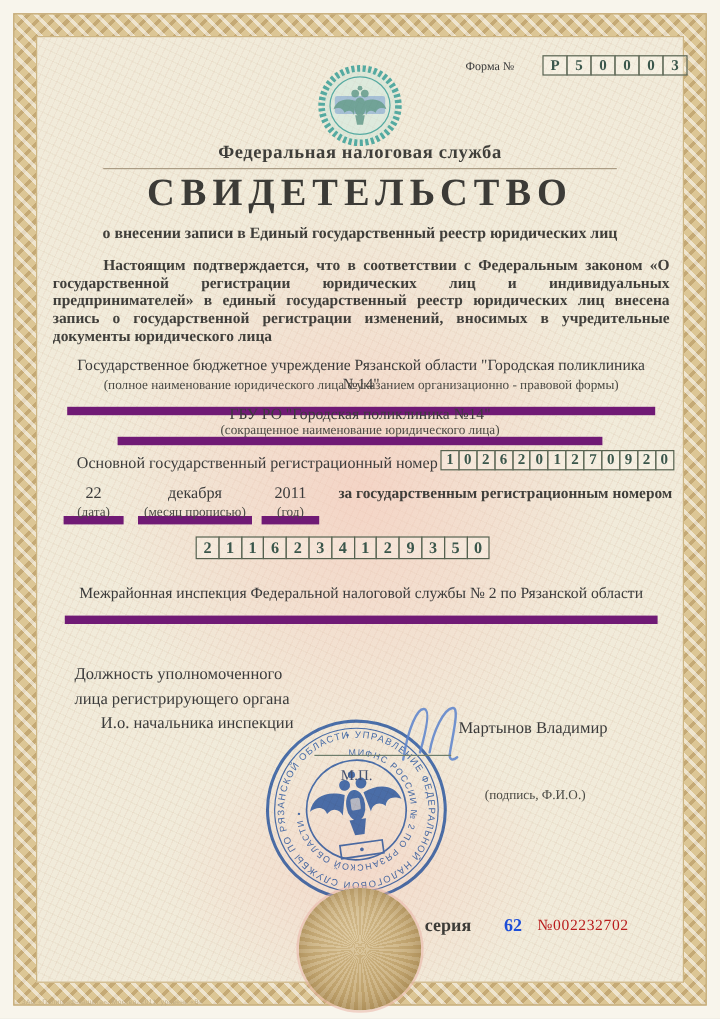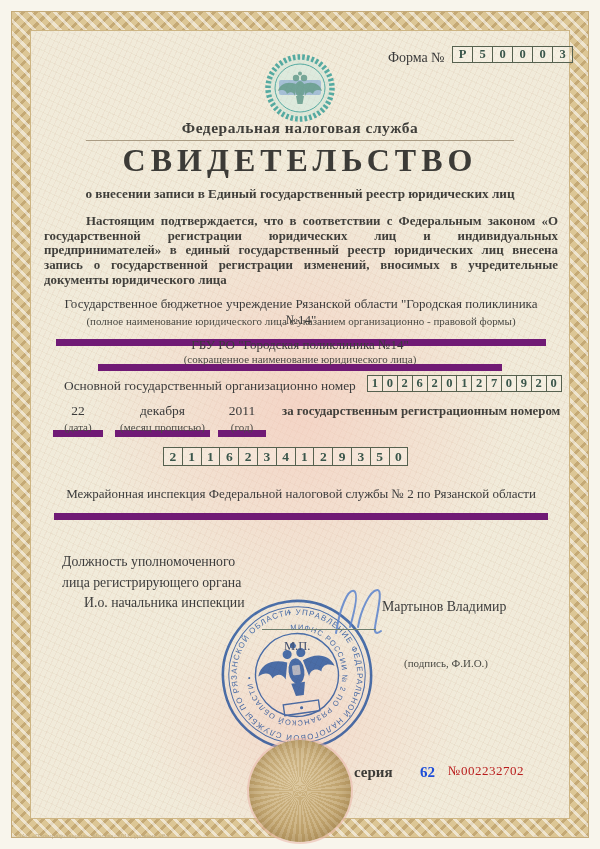--- a/index.html
+++ b/index.html
@@ -58,21 +58,21 @@
   .stamp-wrap{mix-blend-mode:multiply;opacity:.9;}
   .printer-note{font-size:5.5px;color:#bfac84;letter-spacing:.3px;font-family:"Liberation Sans",sans-serif;}
 </style>
 </head>
 <body>
 
 <div class="page">
   <div class="band"></div>
   <div class="inner"></div>
 
-  <div class="abs" style="left:388px;top:50px;font-size:14px;">Форма №</div>
+  <div class="abs" style="left:388px;top:50px;font-size:10px;">Форма №</div>
   <div class="abs boxes form-boxes" style="left:452px;top:46px;">
       <span class="cell">Р</span>
       <span class="cell">5</span>
       <span class="cell">0</span>
       <span class="cell">0</span>
       <span class="cell">0</span>
       <span class="cell">3</span>
     </div>
 
   <svg class="abs" style="left:261px;top:52px;opacity:.8;" width="78" height="72" viewBox="0 0 78 72">
@@ -96,21 +96,21 @@
   <div class="abs c b" style="left:0;top:186px;width:600px;font-size:13.2px;color:#3f3e3a;">о внесении записи в Единый государственный реестр юридических лиц</div>
 
   <div class="abs b" style="left:44px;top:214px;width:514px;font-size:12.9px;line-height:14.7px;text-align:justify;text-indent:42px;color:#403f3b;">Настоящим подтверждается, что в соответствии с Федеральным законом «О государственной регистрации юридических лиц и индивидуальных предпринимателей» в единый государственный реестр юридических лиц внесена запись о государственной регистрации изменений, вносимых в учредительные документы юридического лица</div>
 
   <div class="abs c ul" style="left:56px;top:296px;width:490px;font-size:13px;">Государственное бюджетное учреждение Рязанской области "Городская поликлиника №14"</div>
   <div class="abs c cap" style="left:56px;top:315px;width:490px;">(полное наименование юридического лица с указанием организационно - правовой формы)</div>
 
   <div class="abs c ul" style="left:98px;top:337px;width:404px;font-size:13px;">ГБУ РО "Городская поликлиника  №14"</div>
   <div class="abs c cap" style="left:98px;top:353px;width:404px;">(сокращенное наименование юридического лица)</div>
 
-  <div class="abs" style="left:64px;top:378px;font-size:13.4px;">Основной государственный организационно номер</div>
+  <div class="abs" style="left:64px;top:378px;font-size:13.4px;">Основной государственный регистрационный номер</div>
   <div class="abs boxes ogrn-boxes" style="left:367px;top:375px;">
       <span class="cell">1</span>
       <span class="cell">0</span>
       <span class="cell">2</span>
       <span class="cell">6</span>
       <span class="cell">2</span>
       <span class="cell">0</span>
       <span class="cell">1</span>
       <span class="cell">2</span>
       <span class="cell">7</span>

